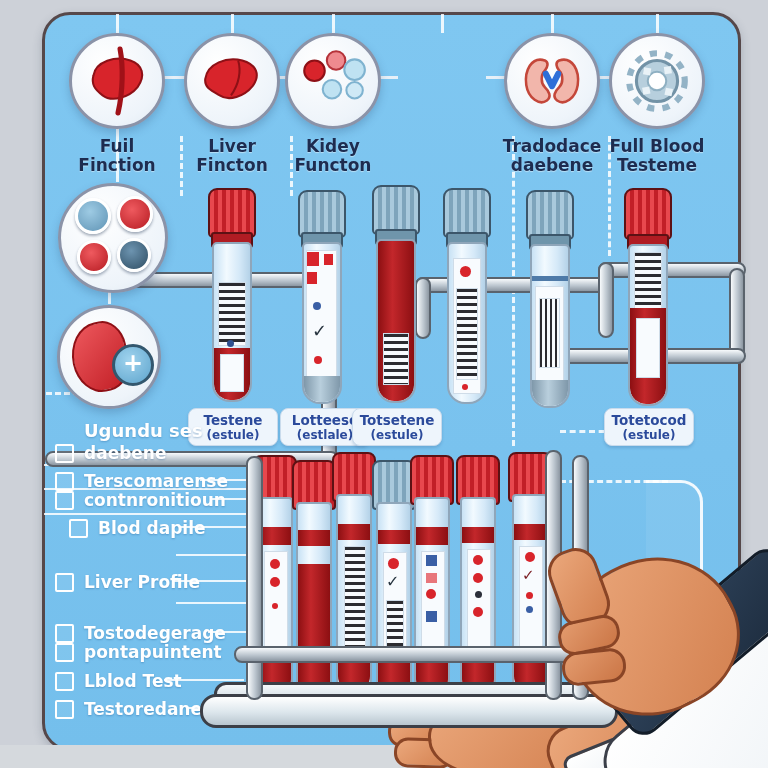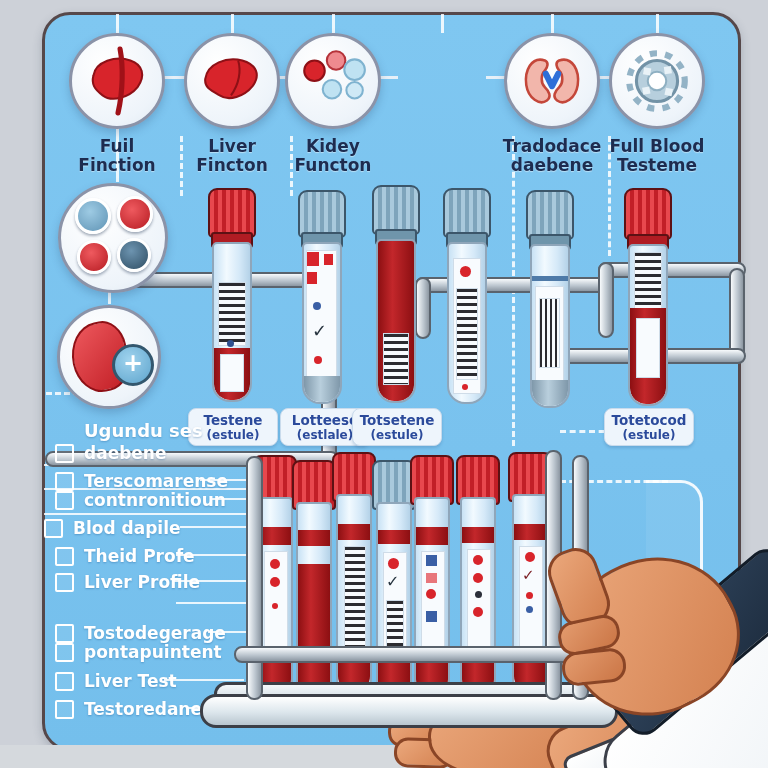--- a/index.html
+++ b/index.html
@@ -311,43 +311,39 @@
     <span class="cl-label">daebene</span>
   </div>
   <div class="cl-row" style="left:55px;top:471px;">
     <div class="cbox"></div>
     <span class="cl-label">Terscomarense</span>
   </div>
   <div class="cl-row" style="left:55px;top:490px;">
     <div class="cbox"></div>
     <span class="cl-label">contnronitioun</span>
   </div>
-  <div class="cl-row" style="left:44px;top:518px;">
+  <div class="cl-row" style="left:69px;top:518px;">
     <div class="cbox"></div>
     <span class="cl-label">Blod dapile</span>
   </div>
-  <div class="cl-row" style="left:55px;top:546px;">
-    <div class="cbox"></div>
-    <span class="cl-label">Theid Profe</span>
-  </div>
   <div class="cl-row" style="left:55px;top:572px;">
     <div class="cbox"></div>
     <span class="cl-label">Liver Profile</span>
   </div>
   <div class="cl-row" style="left:55px;top:623px;">
     <div class="cbox"></div>
     <span class="cl-label">Tostodegerage</span>
   </div>
   <div class="cl-row" style="left:55px;top:642px;">
     <div class="cbox"></div>
     <span class="cl-label">pontapuintent</span>
   </div>
   <div class="cl-row" style="left:55px;top:671px;">
     <div class="cbox"></div>
-    <span class="cl-label">Liver Test</span>
+    <span class="cl-label">Lblod Test</span>
   </div>
   <div class="cl-row" style="left:55px;top:699px;">
     <div class="cbox"></div>
     <span class="cl-label">Testoredane</span>
   </div>
 
   <div class="hline" style="left:200px;top:479px;width:56px;"></div>
   <div class="hline" style="left:210px;top:498px;width:48px;"></div>
   <div class="hline" style="left:180px;top:526px;width:76px;"></div>
   <div class="hline" style="left:176px;top:554px;width:72px;"></div>

